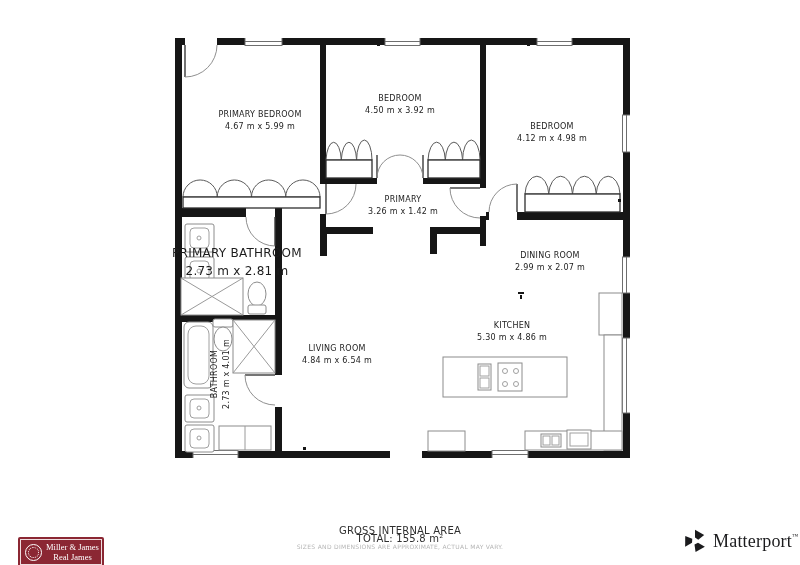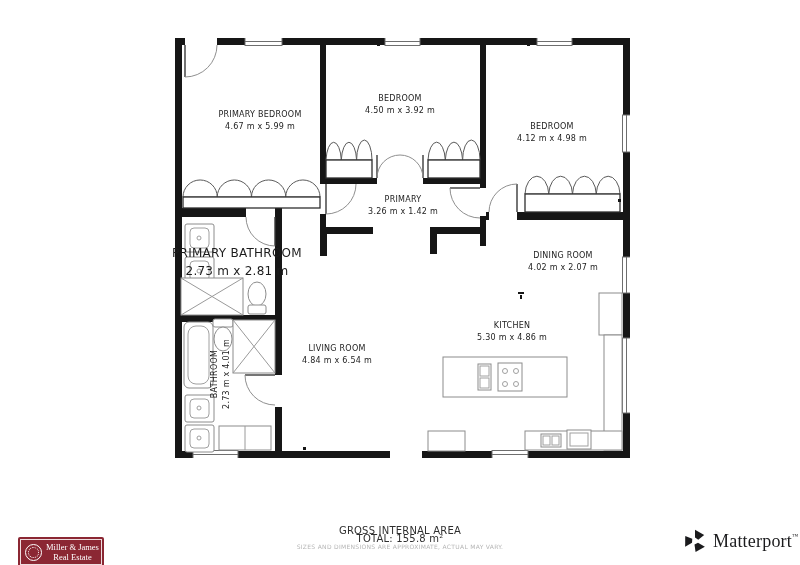--- a/index.html
+++ b/index.html
@@ -302,23 +302,23 @@
   <span class="dims">3.26 m x 1.42 m</span>
 </div>
 <div class="room-label small" style="left:237px;top:262px">
   <span>PRIMARY BATHROOM</span>
   <span class="dims">2.73 m x 2.81 m</span>
 </div>
 <div class="room-label rotated" style="left:221px;top:374px">
   <span>BATHROOM</span>
   <span class="dims">2.73 m x 4.01 m</span>
 </div>
-<div class="room-label" style="left:563px;top:262px">
+<div class="room-label" style="left:550px;top:262px">
   <span>DINING ROOM</span>
-  <span class="dims">4.02 m x 2.07 m</span>
+  <span class="dims">2.99 m x 2.07 m</span>
 </div>
 <div class="room-label" style="left:512px;top:332px">
   <span>KITCHEN</span>
   <span class="dims">5.30 m x 4.86 m</span>
 </div>
 <div class="room-label" style="left:337px;top:355px">
   <span>LIVING ROOM</span>
   <span class="dims">4.84 m x 6.54 m</span>
 </div>
 
@@ -326,21 +326,21 @@
   <div class="area-line">GROSS INTERNAL AREA</div>
   <div class="area-line">TOTAL: 155.8 m²</div>
   <div class="area-disclaimer">SIZES AND DIMENSIONS ARE APPROXIMATE, ACTUAL MAY VARY.</div>
 </div>
 
 <div id="agency-logo">
   <div id="agency-inner">
     <div id="agency-seal"></div>
     <div id="agency-text">
       <div>Miller &amp; James</div>
-      <div>Real Estate</div>
+      <div>Real James</div>
     </div>
   </div>
 </div>
 
 <div id="matterport-logo">
   <svg width="26" height="26" viewBox="0 0 24 24">
     <g fill="#1b1b1d">
       <path d="M12 1.5 L20.5 6.5 L15 10.8 L12 8.8 Z"></path>
       <path d="M12 1.5 L20.5 6.5 L15 10.8 L12 8.8 Z" transform="rotate(120 12 12)"></path>
       <path d="M12 1.5 L20.5 6.5 L15 10.8 L12 8.8 Z" transform="rotate(240 12 12)"></path>

